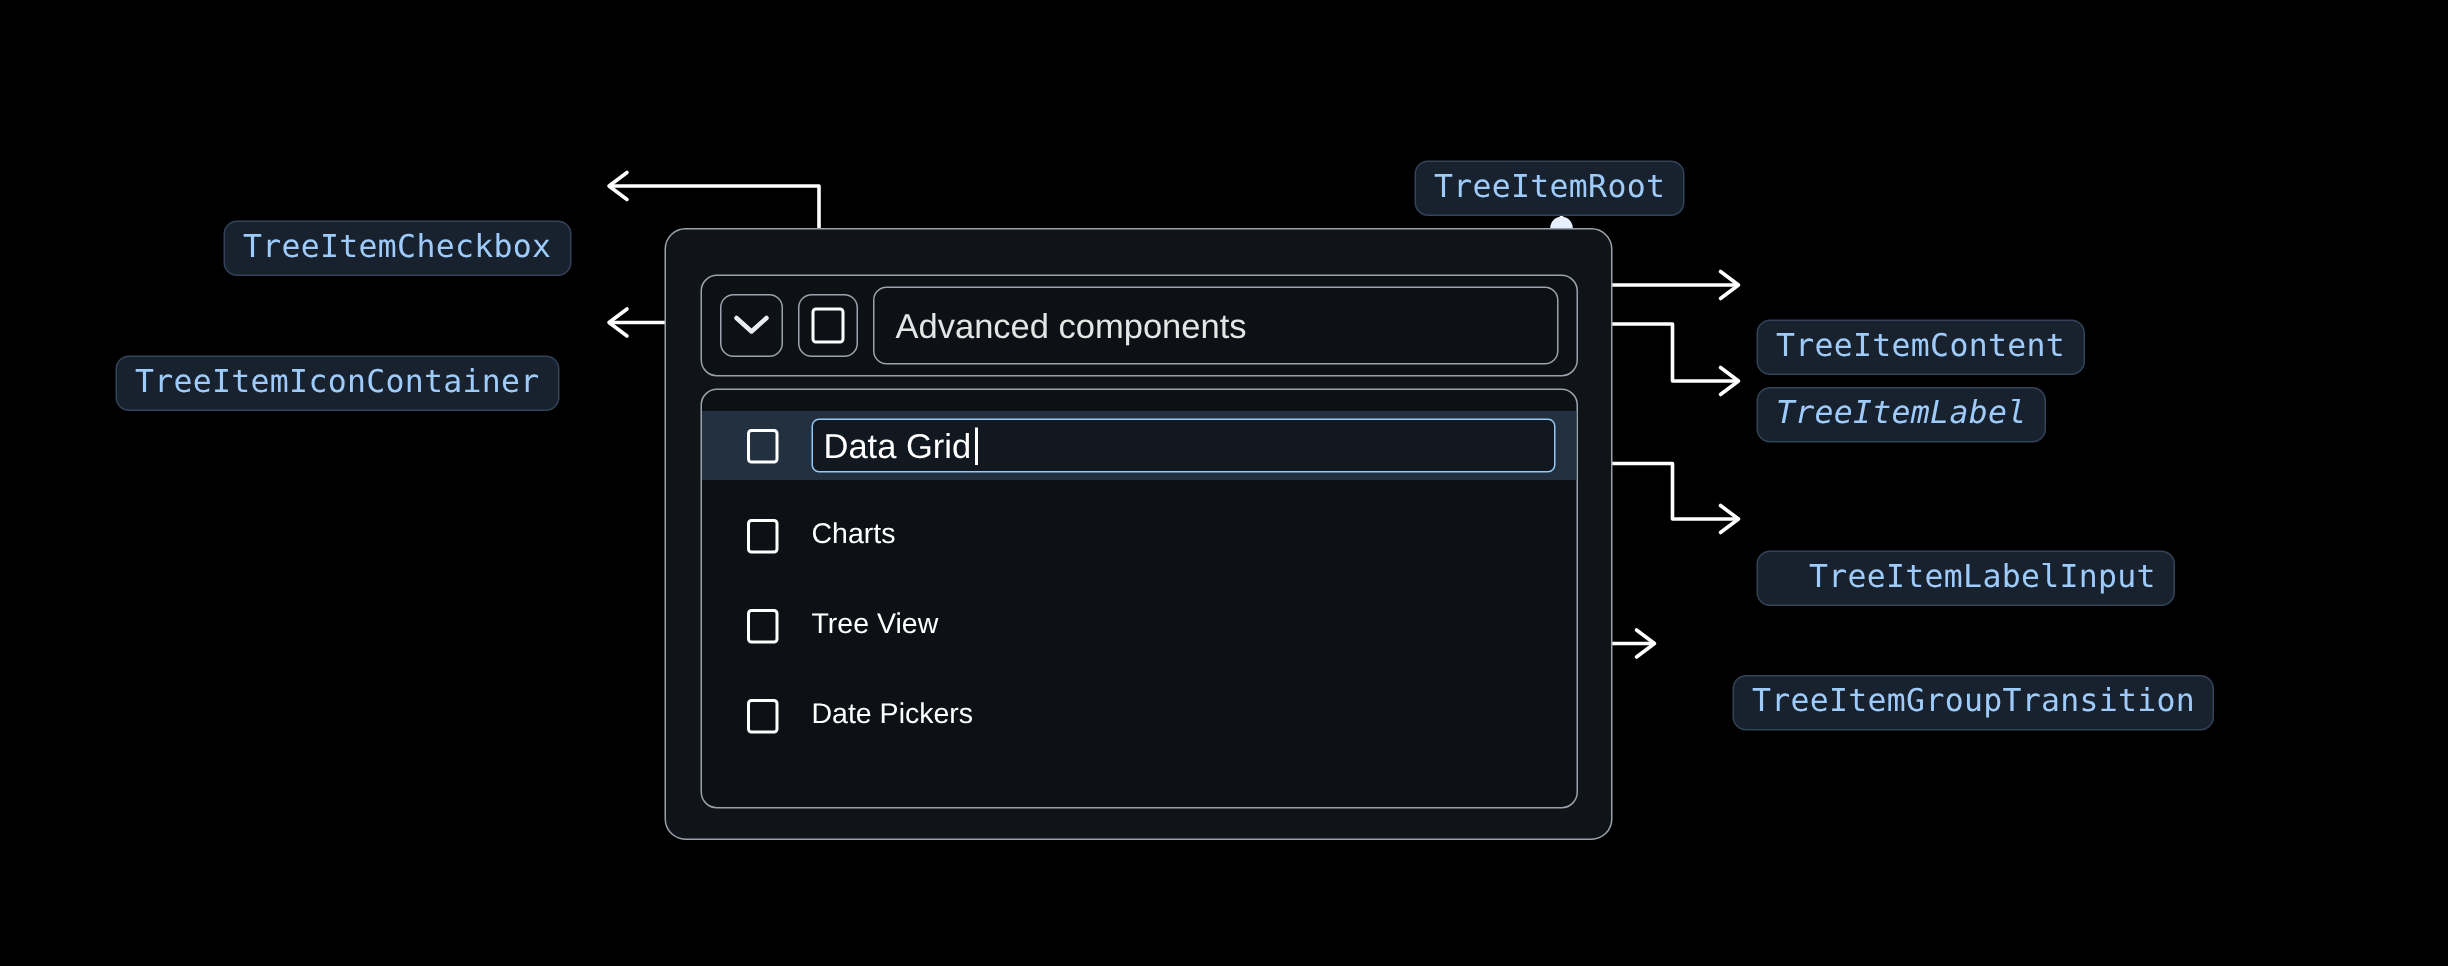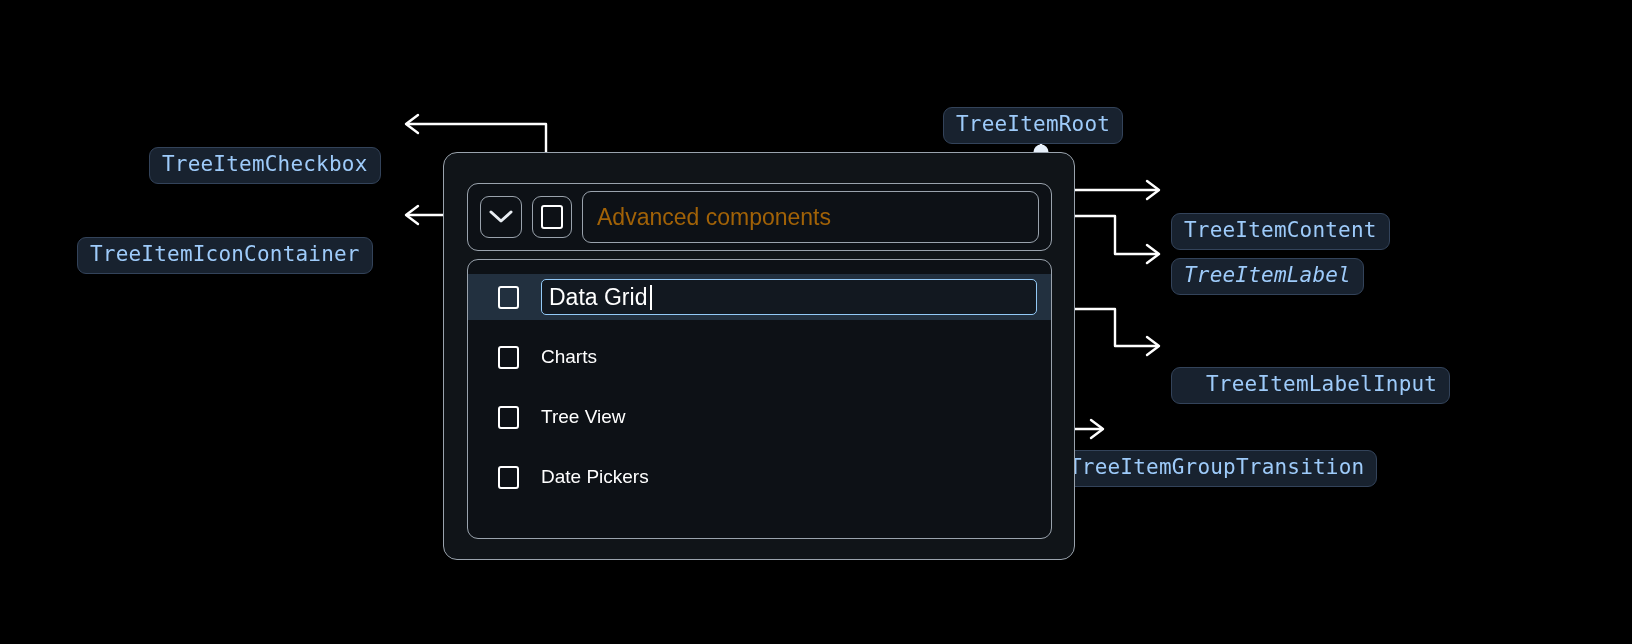--- a/index.html
+++ b/index.html
@@ -72,21 +72,21 @@
     border-radius: 3px;
     background: transparent;
   }
   .tree-label {
     flex: 1 1 auto;
     height: 52px;
     border: 1px solid #9aa3ad;
     border-radius: 9px;
     display: flex; align-items: center;
     padding-left: 14px;
-    color: #a16207;
+    color: #e5e5e5;
     font-size: 23px;
   }
 
   .tree-group {
     position: absolute;
     left: 23px; top: 106px;
     width: 585px; height: 280px;
     background: #0d1116;
     border: 1px solid #9aa3ad;
     border-radius: 11px;
@@ -180,21 +180,21 @@
   <div class="badge" style="left:77px; top:197px;">TreeItemIconContainer</div>
 
   <div class="badge" style="left:943px; top:67px;">TreeItemRoot</div>
 
   <div class="badge" style="left:1171px; top:173px;">TreeItemContent</div>
 
   <div class="badge" style="left:1171px; top:218px;font-style:italic;">TreeItemLabel</div>
 
   <div class="badge" style="left:1171px; top:327px;padding-left:34px;">TreeItemLabelInput</div>
 
-  <div class="badge" style="left:1056px; top:410px;">TreeItemGroupTransition</div>
+  <div class="badge" style="left:1155px; top:410px;">TreeItemGroupTransition</div>
 
   <div class="tree-root">
 
     <div class="tree-content">
 
       <div class="icon-container">
         <span>
           <svg width="24" height="14" viewBox="0 0 24 14" xmlns="http://www.w3.org/2000/svg">
             <path d="M2,2 L12,11 L22,2" fill="none" stroke="#e9eef3" stroke-width="3" stroke-linecap="round" stroke-linejoin="round"></path>
           </svg>

